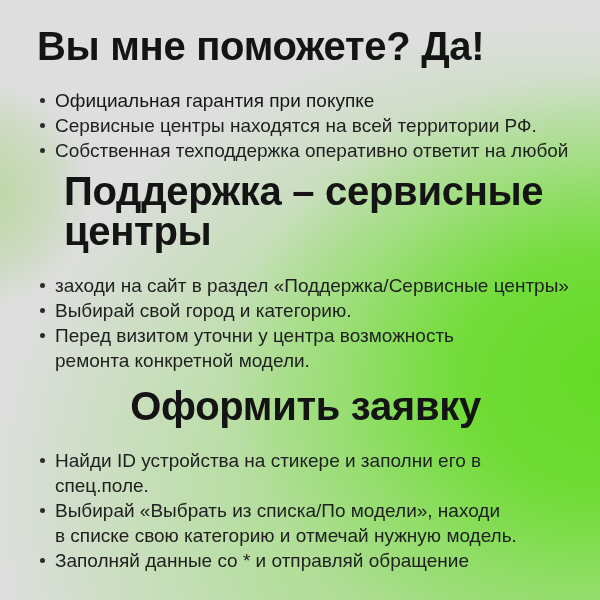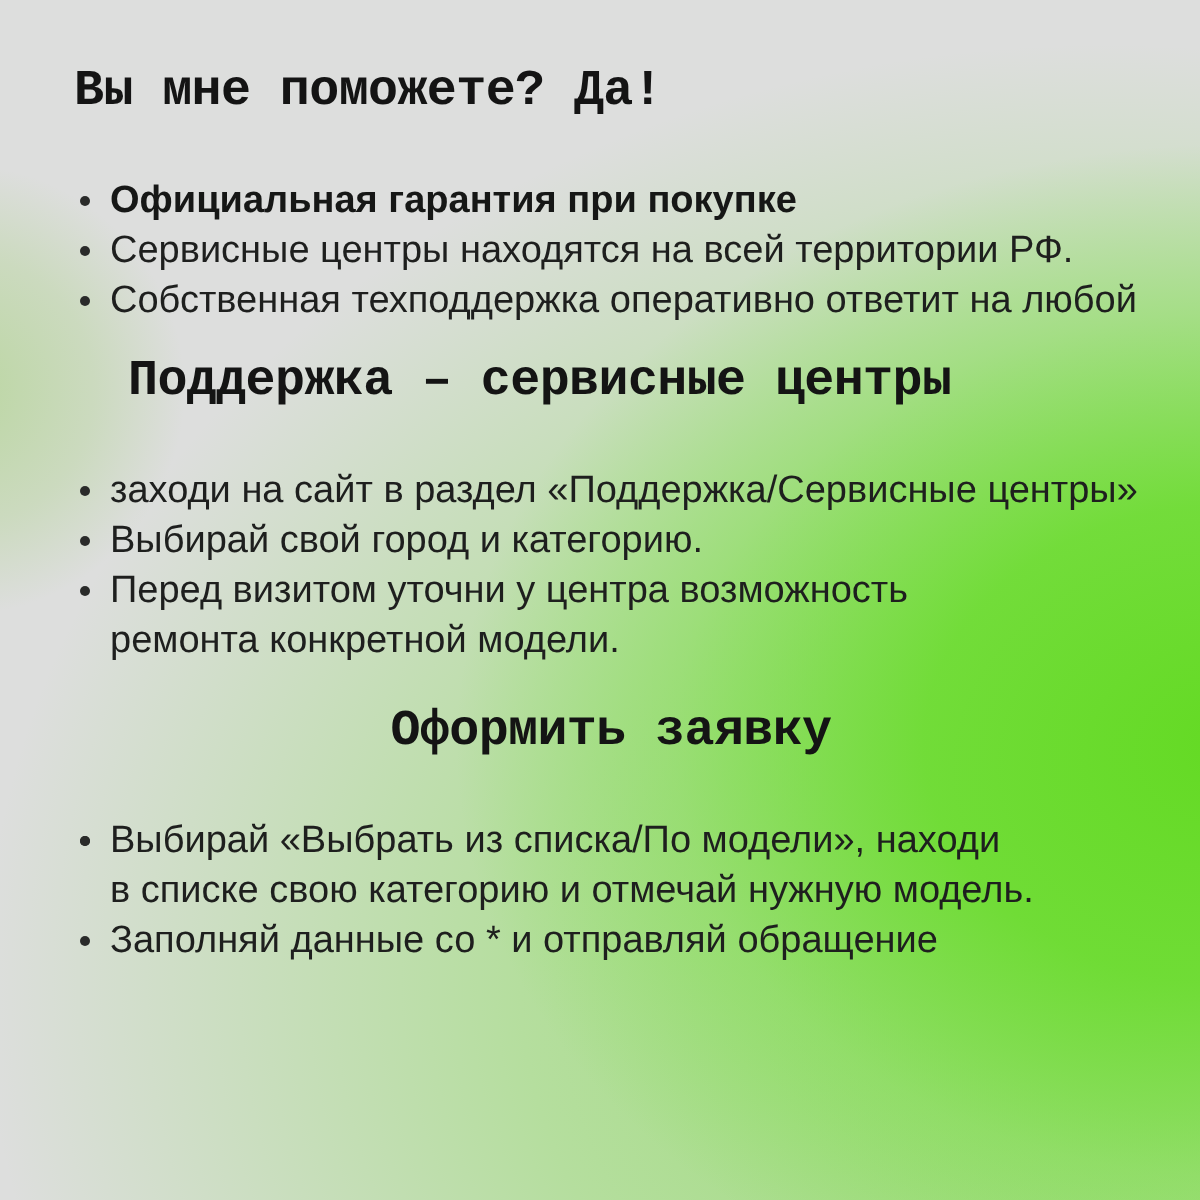--- a/index.html
+++ b/index.html
@@ -35,26 +35,25 @@
     background-repeat: no-repeat;
   }
   .content {
     position: absolute;
     inset: 0;
     padding: 26px 26px 0 37px;
     box-sizing: border-box;
   }
   .section-title {
     margin: 0;
-    font-size: 25px;
+    font-size: 40px;
     line-height: 40px;
     font-weight: 700;
     letter-spacing: -0.3px;
     color: #141414;
-    font-family: Liberation Mono, monospace;
   }
   .section-2 .section-title-wrap { margin-top: 8px; margin-left: 27px; }
   .section-3 .section-title-wrap { margin-top: 13px; text-align: center; }
   .bullets {
     list-style: none;
     margin: 22px 0 0 0;
     padding: 0;
   }
   .bullets li {
     position: relative;
@@ -66,21 +65,21 @@
   .bullets li::before {
     content: "";
     position: absolute;
     left: 3px;
     top: 10px;
     width: 5px;
     height: 5px;
     border-radius: 50%;
     background: #2a2b2a;
   }
-  .bullets li.bold { font-weight: 700; color: #161716; }
+  .bullets li.bold { font-weight: 400; color: #161716; }
   .line { display: block; }
 </style>
 </head>
 <body>
 
 <div class="slide">
   <div class="content">
 
     <section class="section-1">
       <div class="section-title-wrap">
@@ -116,20 +115,21 @@
         </li>
       </ul>
     </section>
 
     <section class="section-3">
       <div class="section-title-wrap">
         <h2 class="section-title">Оформить заявку</h2>
       </div>
       <ul class="bullets">
         <li>
+          <span class="line">Найди ID устройства на стикере и заполни его в спец.поле.</span>
         </li>
         <li>
           <span class="line">Выбирай «Выбрать из списка/По модели», находи</span>
           <span class="line">в списке свою категорию и отмечай нужную модель.</span>
         </li>
         <li>
           <span class="line">Заполняй данные со * и отправляй обращение</span>
         </li>
       </ul>
     </section>

